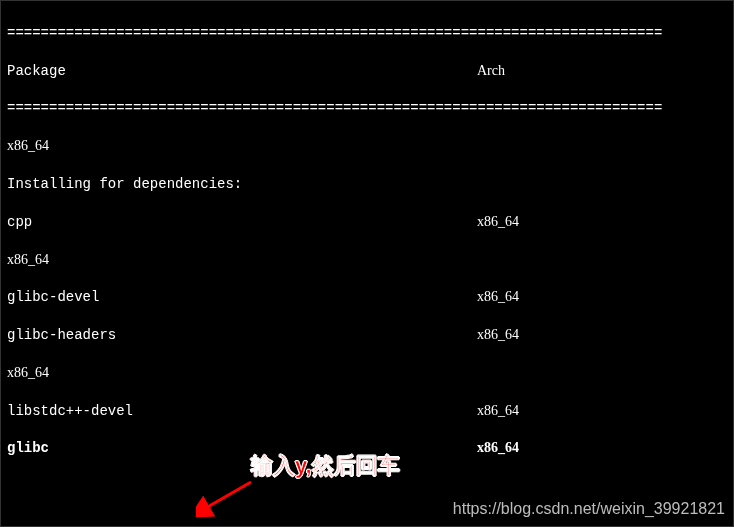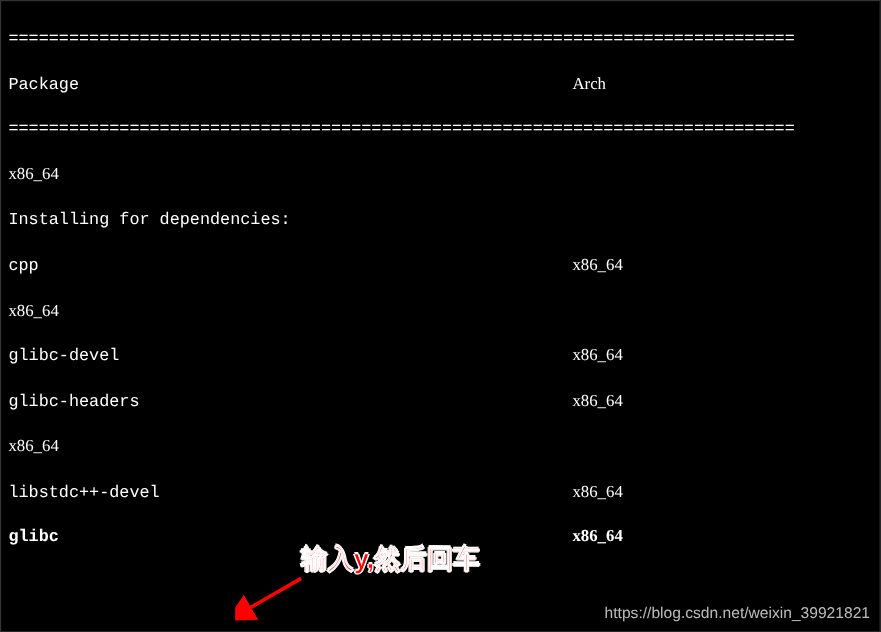--- a/index.html
+++ b/index.html
@@ -42,21 +42,21 @@
       left: 195px;
       top: 476px;
       pointer-events: none;
     }
     .watermark {
       position: absolute;
       right: 8px;
       bottom: 6px;
       color: #ddd;
       font-family: Arial, sans-serif;
-      font-size: 13px;
+      font-size: 16px;
       opacity: 0.85;
     }
   </style>
 </head>
 <body>
 
 <div class="terminal">
 <div>==============================================================================</div>
 <div class="row"> <span class="col-pkg">Package</span><span class="col-arch">Arch</span></div>
 <div>==============================================================================</div>

